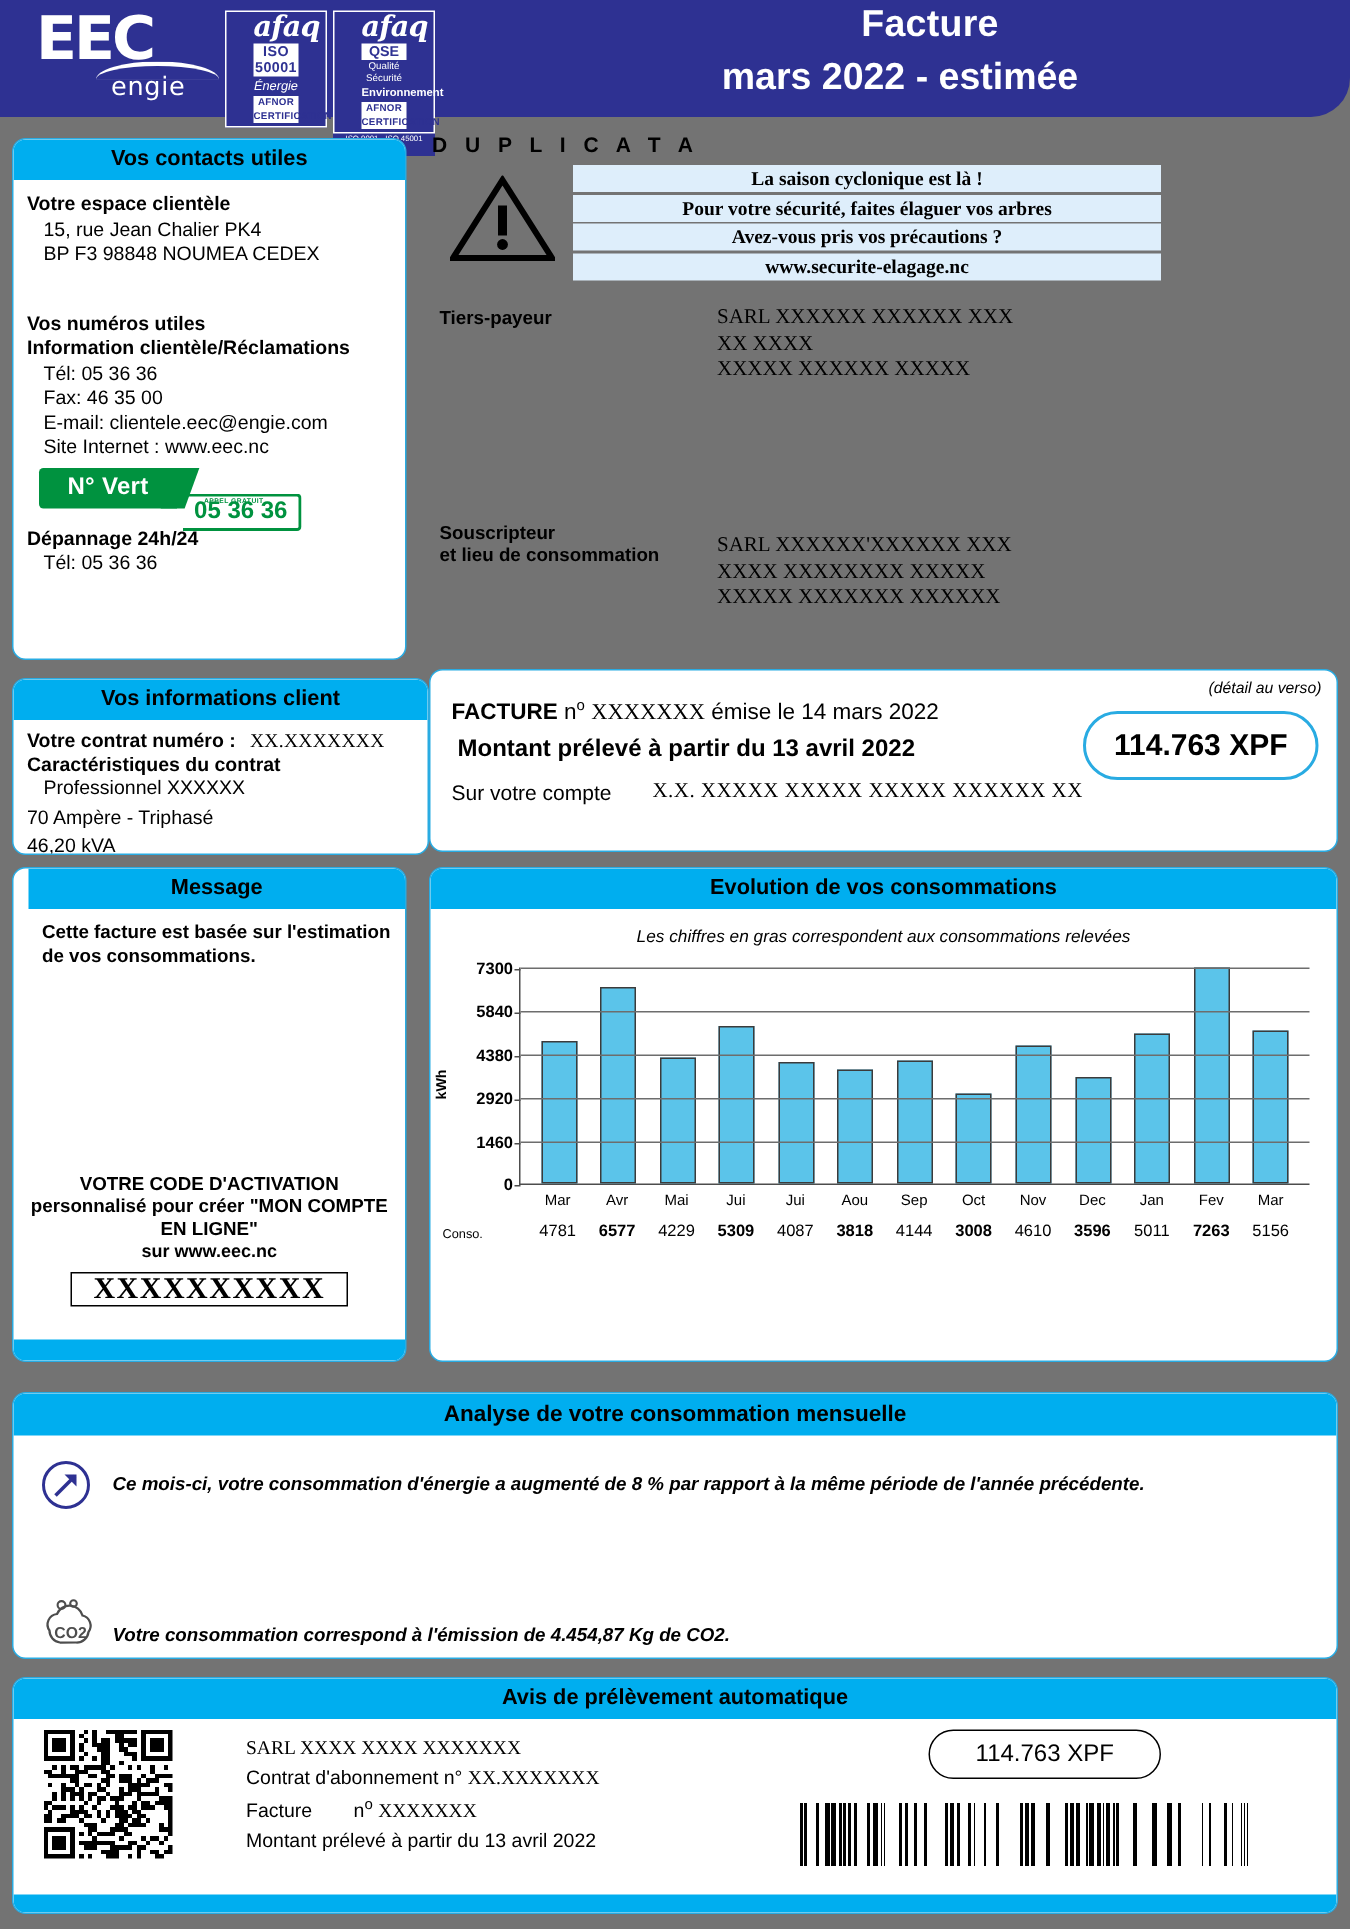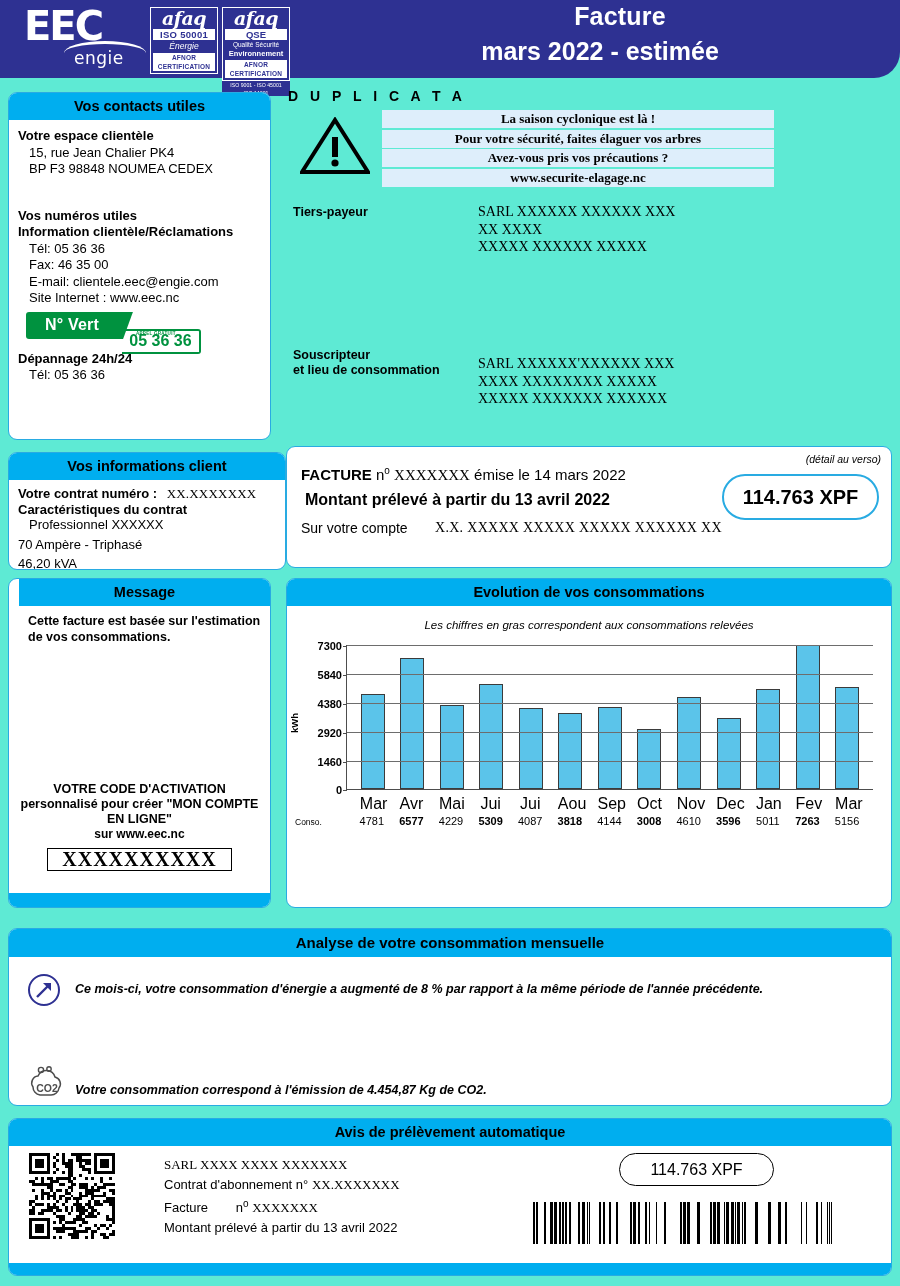--- a/index.html
+++ b/index.html
@@ -2,21 +2,21 @@
 <html><head>
 <meta charset="utf-8">
 <style>
   * { box-sizing: border-box; margin: 0; padding: 0; }
   html, body {
     width: 900px; height: 1286px;
     background: #ffffff;
     font-family: "Liberation Sans", sans-serif;
     overflow: hidden;
   }
-  .page { position: relative; width: 900px; height: 1286px; background:#5eead4; }
+  .page { position: relative; width: 900px; height: 1286px; background:#737373; }
 
   
   .header {
     position: absolute; left: 0; top: 0; width: 900px; height: 78px;
     background: #2e3192;
     border-bottom-right-radius: 26px;
     border-bottom-left-radius: 0;
   }
   .header-title {
     position: absolute; left: 420px; top: 2px; width: 400px;
@@ -39,21 +39,21 @@
   }
   .engie-word {
     position: absolute; left: 52px; top: 42px;
     font-family: "DejaVu Sans", sans-serif; font-size: 17px; color: #fff;
     letter-spacing: .5px; font-weight: 500;
   }
   
   .afaq { position: absolute; top: 7px; width: 68px; background: #2e3192; }
   .afaq1 { left: 150px; }
   .afaq2 { left: 222px; }
-  .afaq-box { border: 1.5px solid #fff; padding: 1px 2px 2px; }
+  .afaq-box { border: 1.5px solid #fff; padding: 1px 18px 2px; }
   .afaq-word {
     font-family: "DejaVu Serif", serif; font-style: italic; font-weight: bold;
     font-size: 19px; color: #fff; text-align: center; line-height: 19px;
     letter-spacing: -.5px;
   }
   .afaq-iso {
     background: #fff; color: #2e3192; font-weight: bold; font-size: 9.5px;
     text-align: center; letter-spacing: .3px; margin-top: 1px; line-height: 11px;
   }
   .afaq-qse {
@@ -219,21 +219,21 @@
     padding: 0 6px;
   }
   .bar {
     width: 24px; background: #5bc4ea; border: 1px solid #3b3b3b;
     box-sizing: border-box;
   }
   .xaxis-labels {
     position: absolute; left: 59px; right: 18px; top: 150px;
     display: flex; justify-content: space-around; padding: 0 6px;
   }
-  .xlab { width: 24px; text-align: center; font-size: 16px; color:#000; }
+  .xlab { width: 24px; text-align: center; font-size: 10px; color:#000; }
   .conso-label {
     position: absolute; left: 8px; top: 172px; font-size: 8.5px; color:#000;
   }
   .conso-values {
     position: absolute; left: 59px; right: 18px; top: 170px;
     display: flex; justify-content: space-around; padding: 0 6px;
   }
   .cval { width: 28px; text-align: center; font-size: 11px; color:#000; }
   .cval.relev { font-weight: bold; }
 

